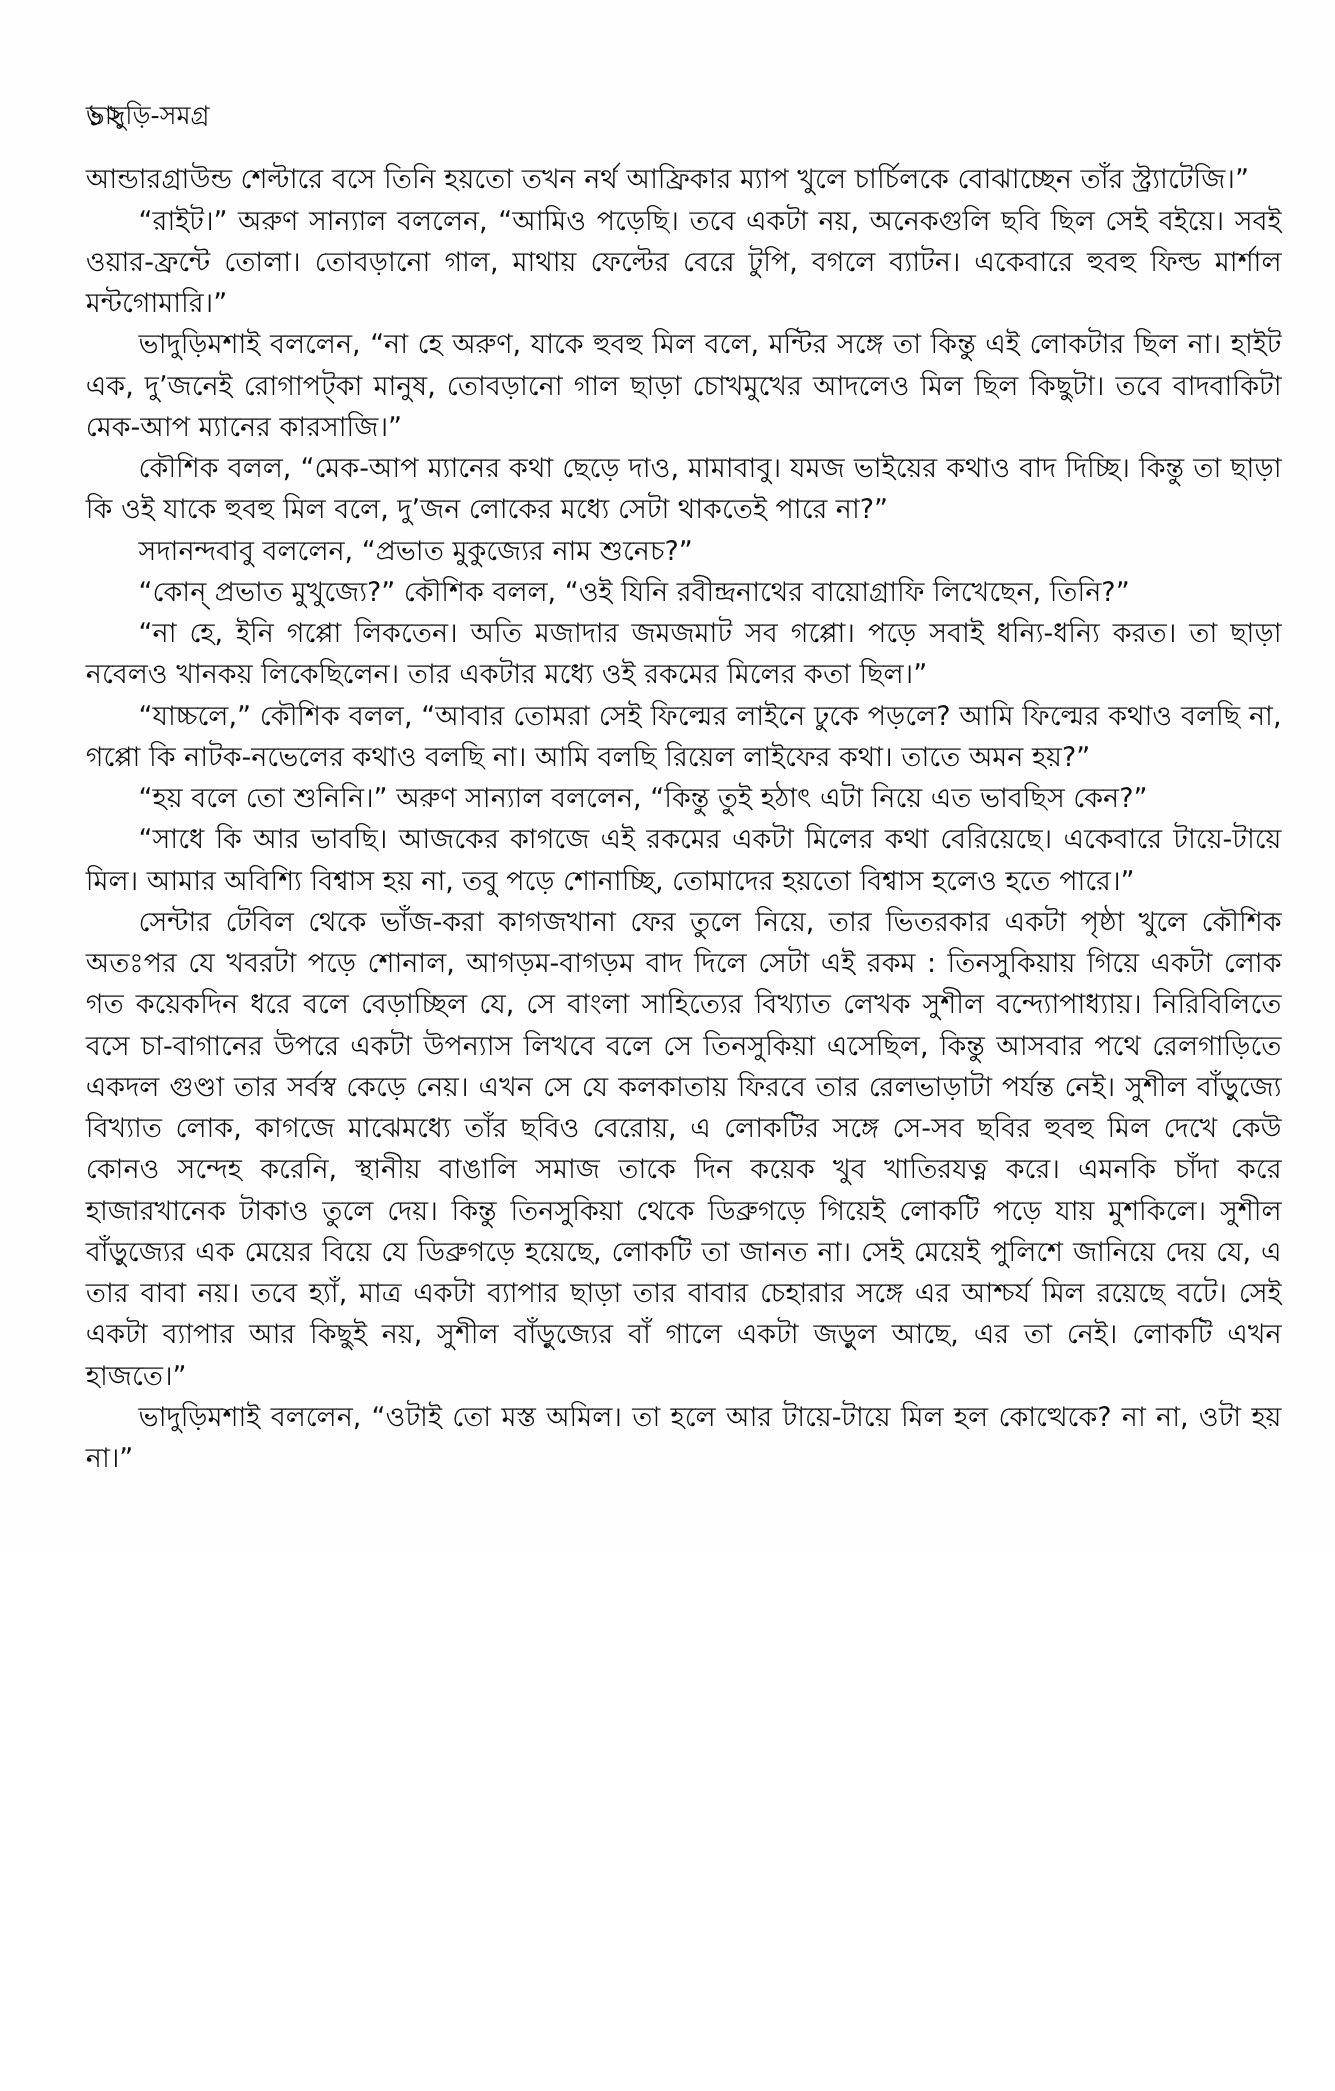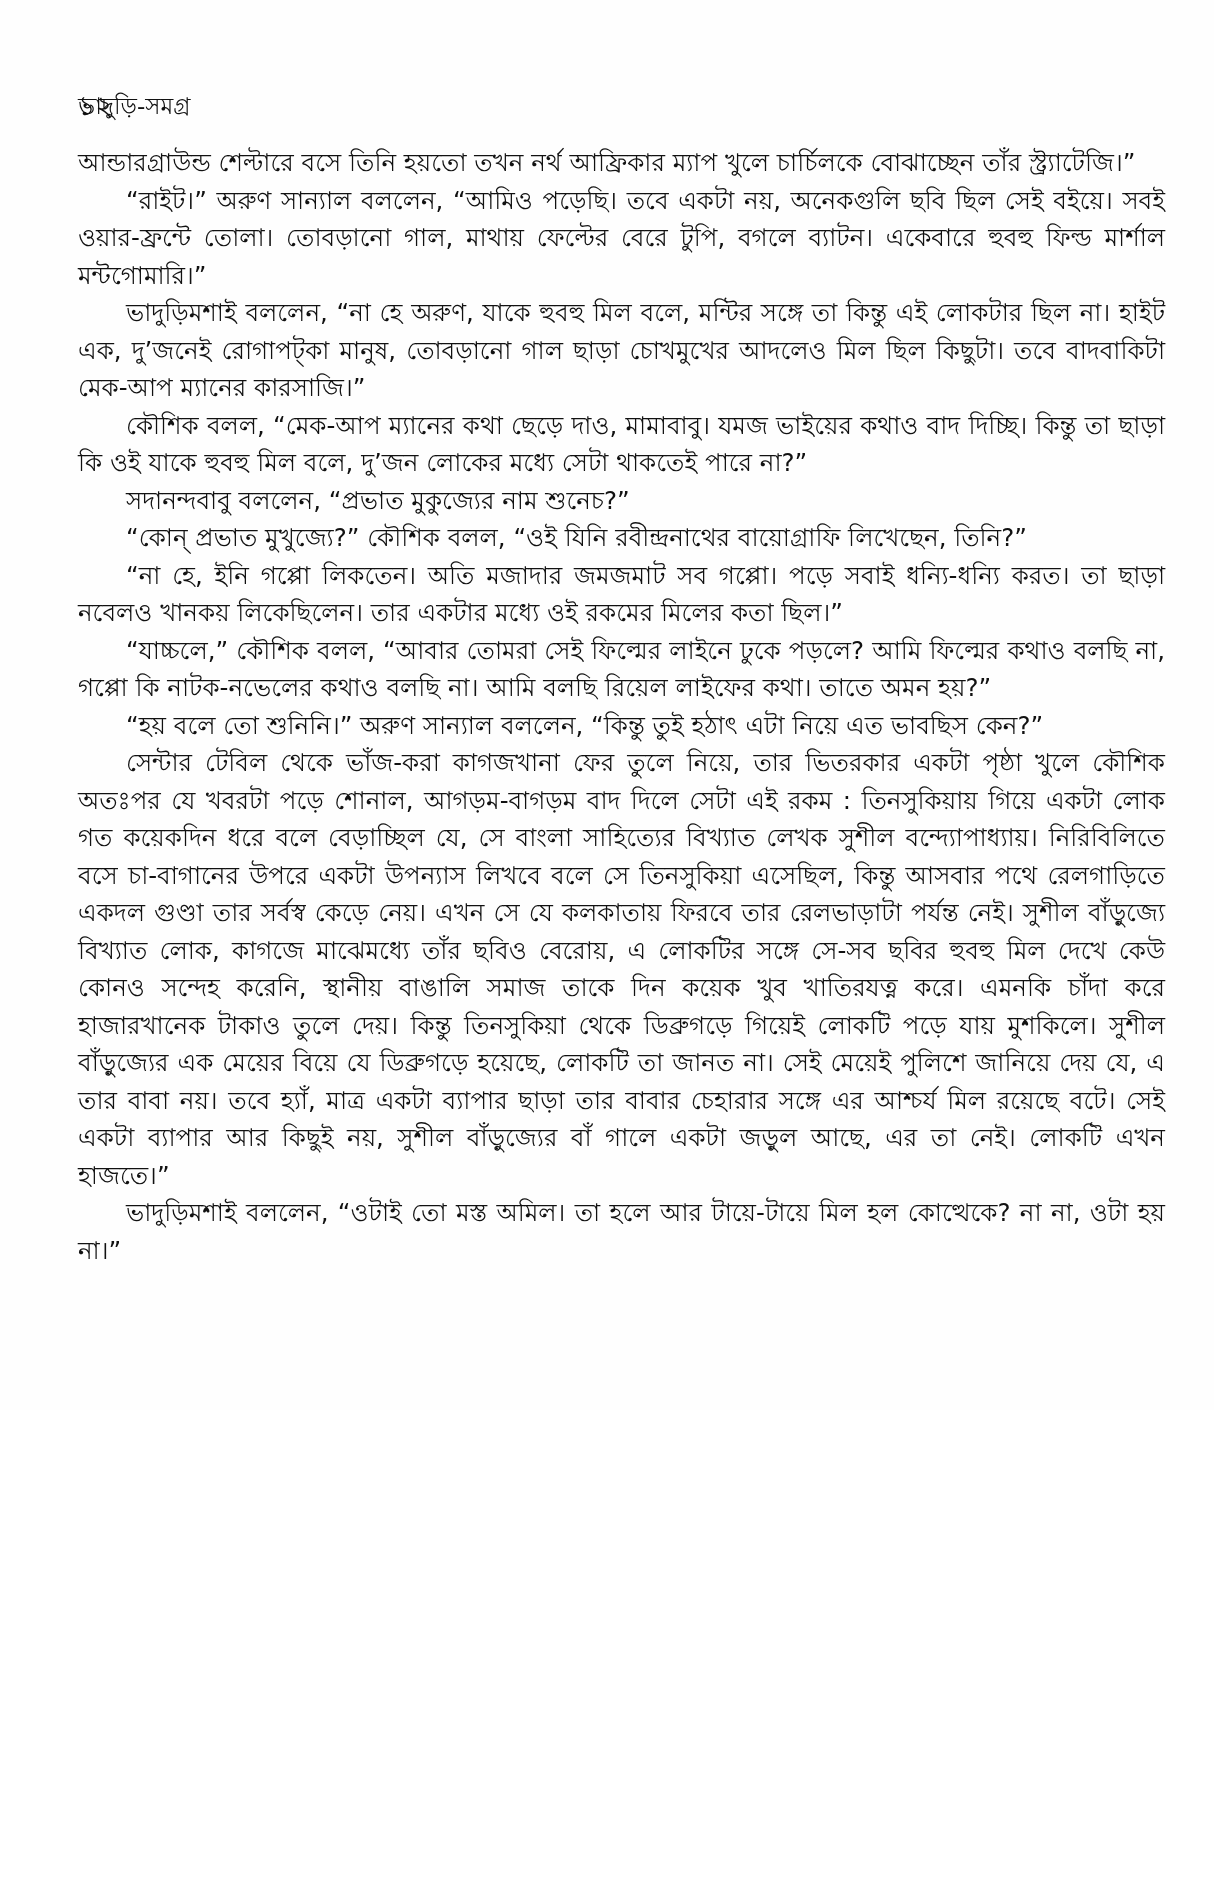--- a/index.html
+++ b/index.html
@@ -40,16 +40,17 @@
   <div class="body">
     <p class="para">আন্ডারগ্রাউন্ড শেল্টারে বসে তিনি হয়তো তখন নর্থ আফ্রিকার ম্যাপ খুলে চার্চিলকে বোঝাচ্ছেন তাঁর স্ট্র্যাটেজি।”</p>
     <p class="para indent">“রাইট।” অরুণ সান্যাল বললেন, “আমিও পড়েছি। তবে একটা নয়, অনেকগুলি ছবি ছিল সেই বইয়ে। সবই ওয়ার-ফ্রন্টে তোলা। তোবড়ানো গাল, মাথায় ফেল্টের বেরে টুপি, বগলে ব্যাটন। একেবারে হুবহু ফিল্ড মার্শাল মন্টগোমারি।”</p>
     <p class="para indent">ভাদুড়িমশাই বললেন, “না হে অরুণ, যাকে হুবহু মিল বলে, মন্টির সঙ্গে তা কিন্তু এই লোকটার ছিল না। হাইট এক, দু’জনেই রোগাপট্‌কা মানুষ, তোবড়ানো গাল ছাড়া চোখমুখের আদলেও মিল ছিল কিছুটা। তবে বাদবাকিটা মেক-আপ ম্যানের কারসাজি।”</p>
     <p class="para indent">কৌশিক বলল, “মেক-আপ ম্যানের কথা ছেড়ে দাও, মামাবাবু। যমজ ভাইয়ের কথাও বাদ দিচ্ছি। কিন্তু তা ছাড়া কি ওই যাকে হুবহু মিল বলে, দু’জন লোকের মধ্যে সেটা থাকতেই পারে না?”</p>
     <p class="para indent">সদানন্দবাবু বললেন, “প্রভাত মুকুজ্যের নাম শুনেচ?”</p>
     <p class="para indent">“কোন্‌ প্রভাত মুখুজ্যে?” কৌশিক বলল, “ওই যিনি রবীন্দ্রনাথের বায়োগ্রাফি লিখেছেন, তিনি?”</p>
     <p class="para indent">“না হে, ইনি গপ্পো লিকতেন। অতি মজাদার জমজমাট সব গপ্পো। পড়ে সবাই ধন্যি-ধন্যি করত। তা ছাড়া নবেলও খানকয় লিকেছিলেন। তার একটার মধ্যে ওই রকমের মিলের কতা ছিল।”</p>
     <p class="para indent">“যাচ্চলে,” কৌশিক বলল, “আবার তোমরা সেই ফিল্মের লাইনে ঢুকে পড়লে? আমি ফিল্মের কথাও বলছি না, গপ্পো কি নাটক-নভেলের কথাও বলছি না। আমি বলছি রিয়েল লাইফের কথা। তাতে অমন হয়?”</p>
     <p class="para indent">“হয় বলে তো শুনিনি।” অরুণ সান্যাল বললেন, “কিন্তু তুই হঠাৎ এটা নিয়ে এত ভাবছিস কেন?”</p>
+    <p class="para indent">“সাধে কি আর ভাবছি। আজকের কাগজে এই রকমের একটা মিলের কথা বেরিয়েছে। একেবারে টায়ে-টায়ে মিল। আমার অবিশ্যি বিশ্বাস হয় না, তবু পড়ে শোনাচ্ছি, তোমাদের হয়তো বিশ্বাস হলেও হতে পারে।”</p>
     <p class="para indent">সেন্টার টেবিল থেকে ভাঁজ-করা কাগজখানা ফের তুলে নিয়ে, তার ভিতরকার একটা পৃষ্ঠা খুলে কৌশিক অতঃপর যে খবরটা পড়ে শোনাল, আগড়ম-বাগড়ম বাদ দিলে সেটা এই রকম : তিনসুকিয়ায় গিয়ে একটা লোক গত কয়েকদিন ধরে বলে বেড়াচ্ছিল যে, সে বাংলা সাহিত্যের বিখ্যাত লেখক সুশীল বন্দ্যোপাধ্যায়। নিরিবিলিতে বসে চা-বাগানের উপরে একটা উপন্যাস লিখবে বলে সে তিনসুকিয়া এসেছিল, কিন্তু আসবার পথে রেলগাড়িতে একদল গুণ্ডা তার সর্বস্ব কেড়ে নেয়। এখন সে যে কলকাতায় ফিরবে তার রেলভাড়াটা পর্যন্ত নেই। সুশীল বাঁড়ুজ্যে বিখ্যাত লোক, কাগজে মাঝেমধ্যে তাঁর ছবিও বেরোয়, এ লোকটির সঙ্গে সে-সব ছবির হুবহু মিল দেখে কেউ কোনও সন্দেহ করেনি, স্থানীয় বাঙালি সমাজ তাকে দিন কয়েক খুব খাতিরযত্ন করে। এমনকি চাঁদা করে হাজারখানেক টাকাও তুলে দেয়। কিন্তু তিনসুকিয়া থেকে ডিব্রুগড়ে গিয়েই লোকটি পড়ে যায় মুশকিলে। সুশীল বাঁড়ুজ্যের এক মেয়ের বিয়ে যে ডিব্রুগড়ে হয়েছে, লোকটি তা জানত না। সেই মেয়েই পুলিশে জানিয়ে দেয় যে, এ তার বাবা নয়। তবে হ্যাঁ, মাত্র একটা ব্যাপার ছাড়া তার বাবার চেহারার সঙ্গে এর আশ্চর্য মিল রয়েছে বটে। সেই একটা ব্যাপার আর কিছুই নয়, সুশীল বাঁড়ুজ্যের বাঁ গালে একটা জড়ুল আছে, এর তা নেই। লোকটি এখন হাজতে।”</p>
     <p class="para indent">ভাদুড়িমশাই বললেন, “ওটাই তো মস্ত অমিল। তা হলে আর টায়ে-টায়ে মিল হল কোত্থেকে? না না, ওটা হয় না।”</p>
   </div>
 </div>
 
 </body></html>

